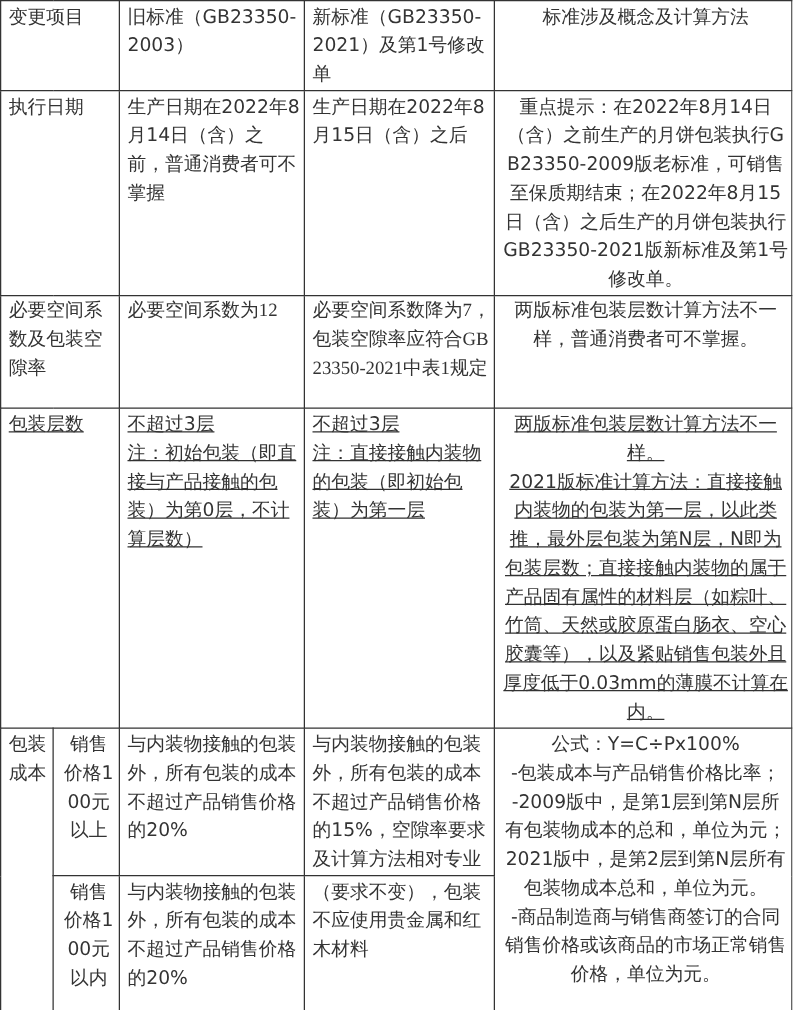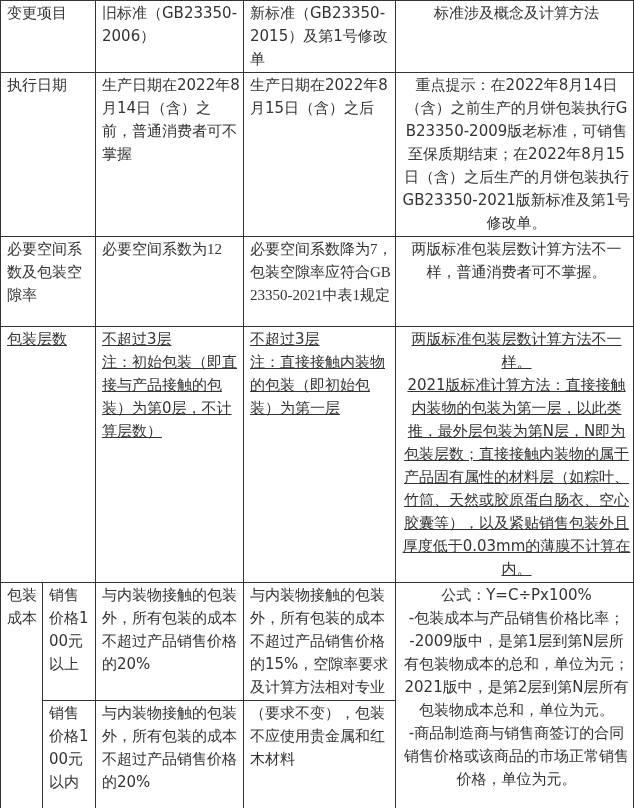--- a/index.html
+++ b/index.html
@@ -23,21 +23,21 @@
     box-sizing: border-box;
     color: #333333;
     font-size: 15px;
     line-height: 23px;
     padding: 1px 2px 1px 6px;
     white-space: pre-wrap;
     word-break: break-all;
     overflow: hidden;
   }
   td.col-notes { padding-right: 7px; text-align: center; }
-  td.col-sub   { padding-right: 3px; }
+  td.col-sub   { padding-right: 3px; text-align: center; }
   td.cell-rowhead { padding-right: 16px; }
   tr.r-header td { height: 48px; }
   tr.r-date td   { height: 162px; margin-top: 14px; }
   tr.r-space td  { height: 90px; font-family: Liberation Serif, serif; }
   tr.r-layers td { height: 255px; text-decoration: underline; }
   tr.r-cost-a td { height: 110px; }
   tr.r-cost-b td { height: 115px; }
 </style>
 </head>
 <body>
@@ -47,22 +47,22 @@
     <col style="width:42px">
     <col style="width:53px">
     <col style="width:148px">
     <col style="width:152px">
     <col style="width:238px">
   </colgroup>
 
   <tbody>
       <tr class="r-header">
     <td colspan="2">变更项目</td>
-    <td>旧标准（GB23350-2006）</td>
-    <td>新标准（GB23350-2015）及第1号修改单</td>
+    <td>旧标准（GB23350-2003）</td>
+    <td>新标准（GB23350-2021）及第1号修改单</td>
     <td class="col-notes">标准涉及概念及计算方法</td>
   </tr>
 
   <tr class="r-date">
     <td colspan="2">执行日期</td>
     <td>生产日期在2022年8月14日（含）之前，普通消费者可不掌握</td>
     <td>生产日期在2022年8月15日（含）之后</td>
     <td class="col-notes">重点提示：在2022年8月14日（含）之前生产的月饼包装执行GB23350-2009版老标准，可销售至保质期结束；在2022年8月15日（含）之后生产的月饼包装执行GB23350-2021版新标准及第1号修改单。</td>
   </tr>
 

